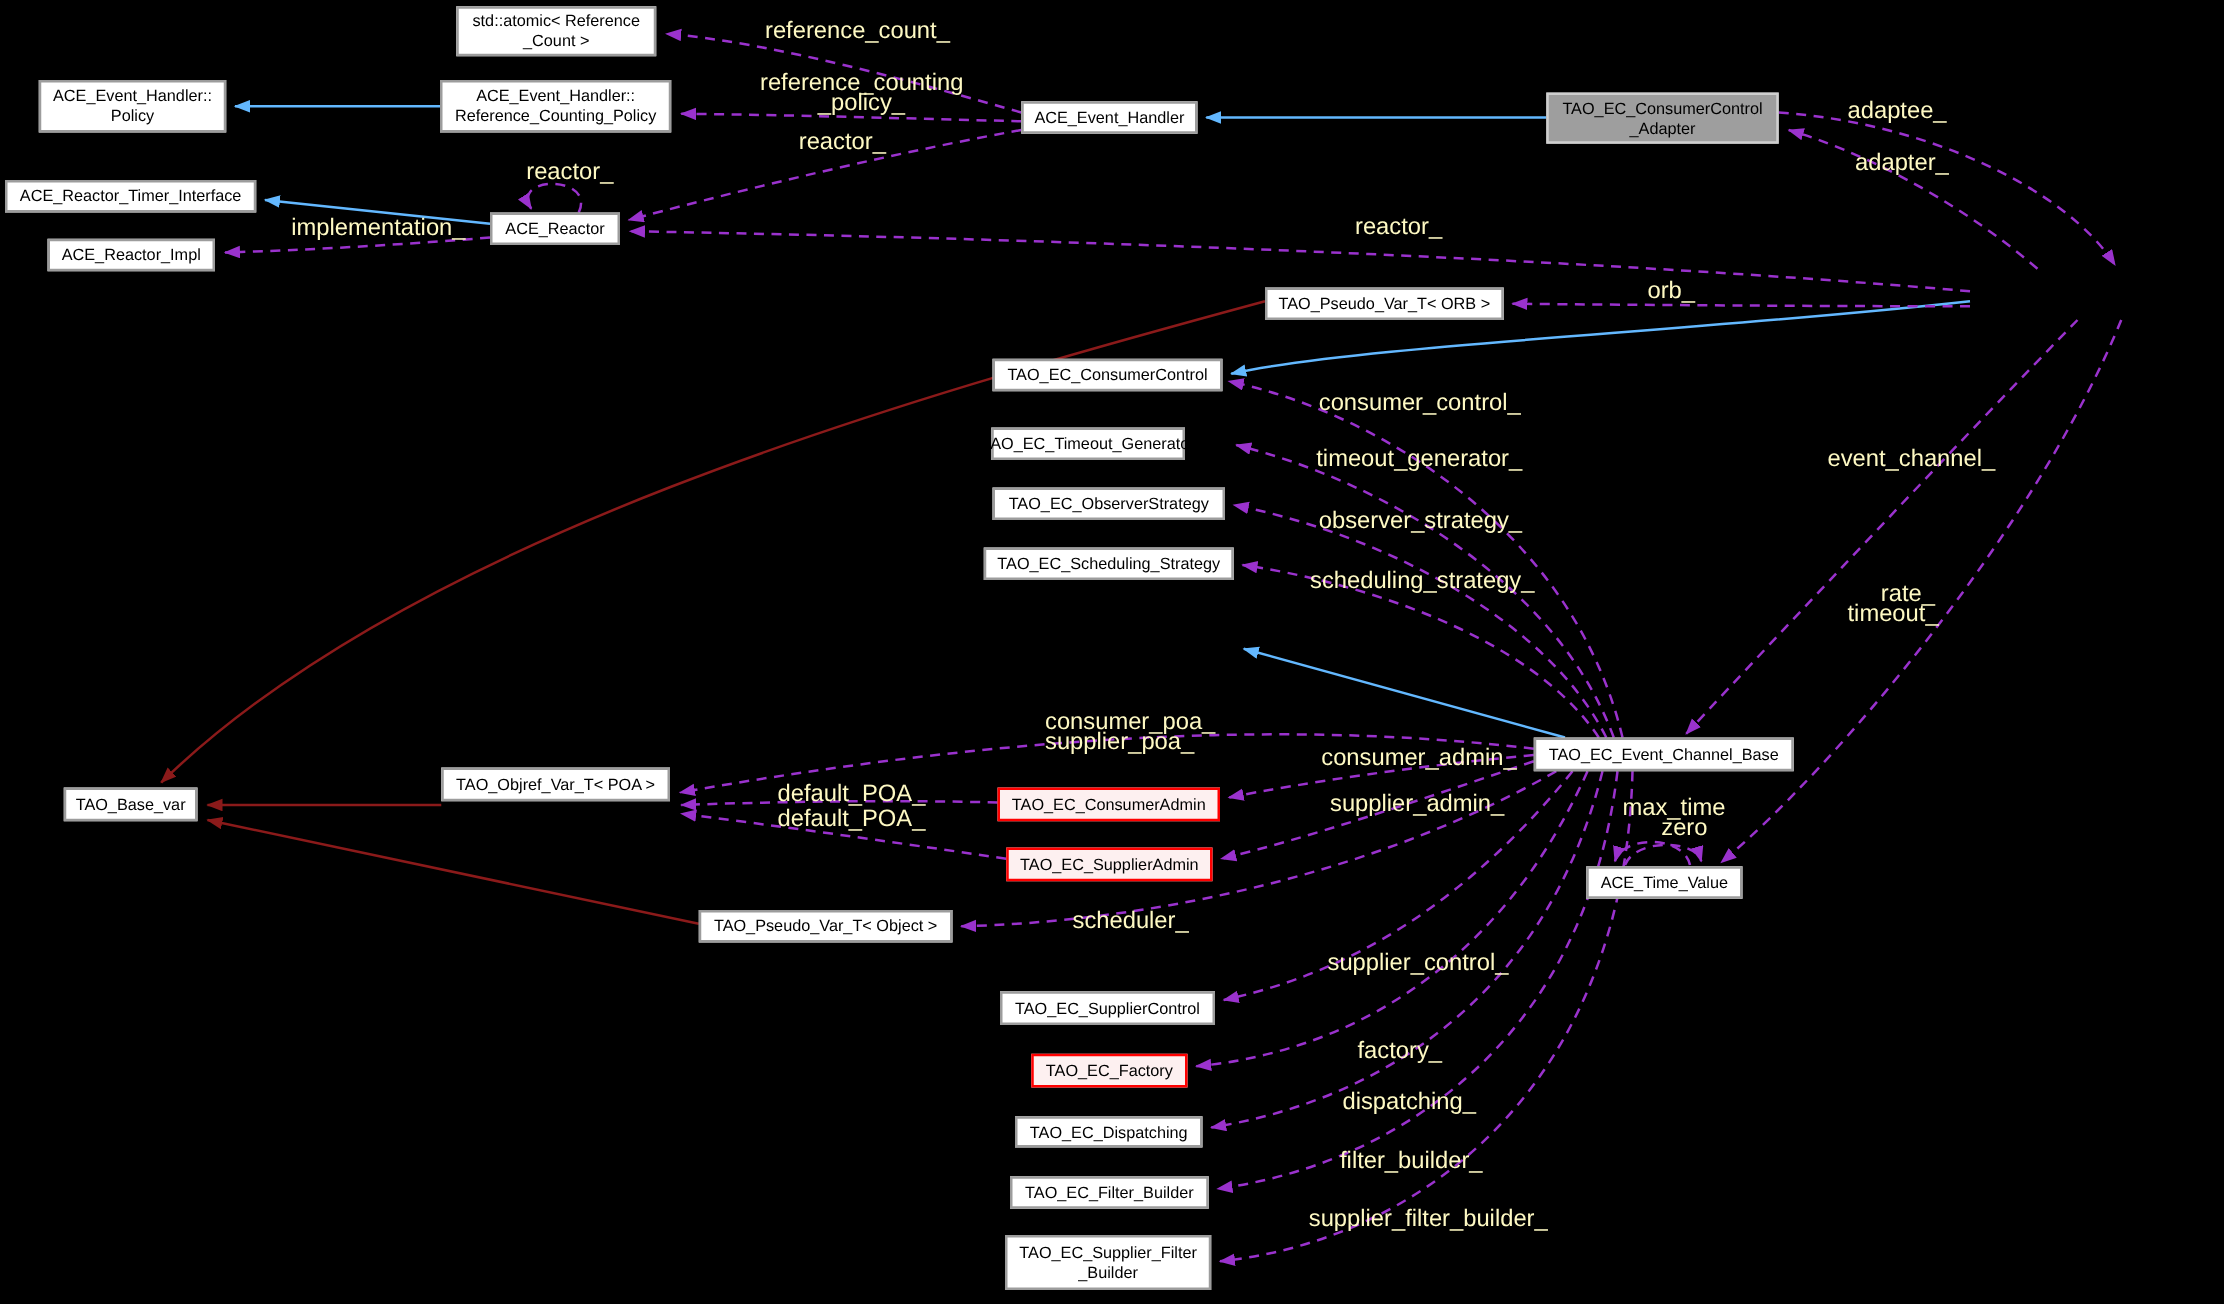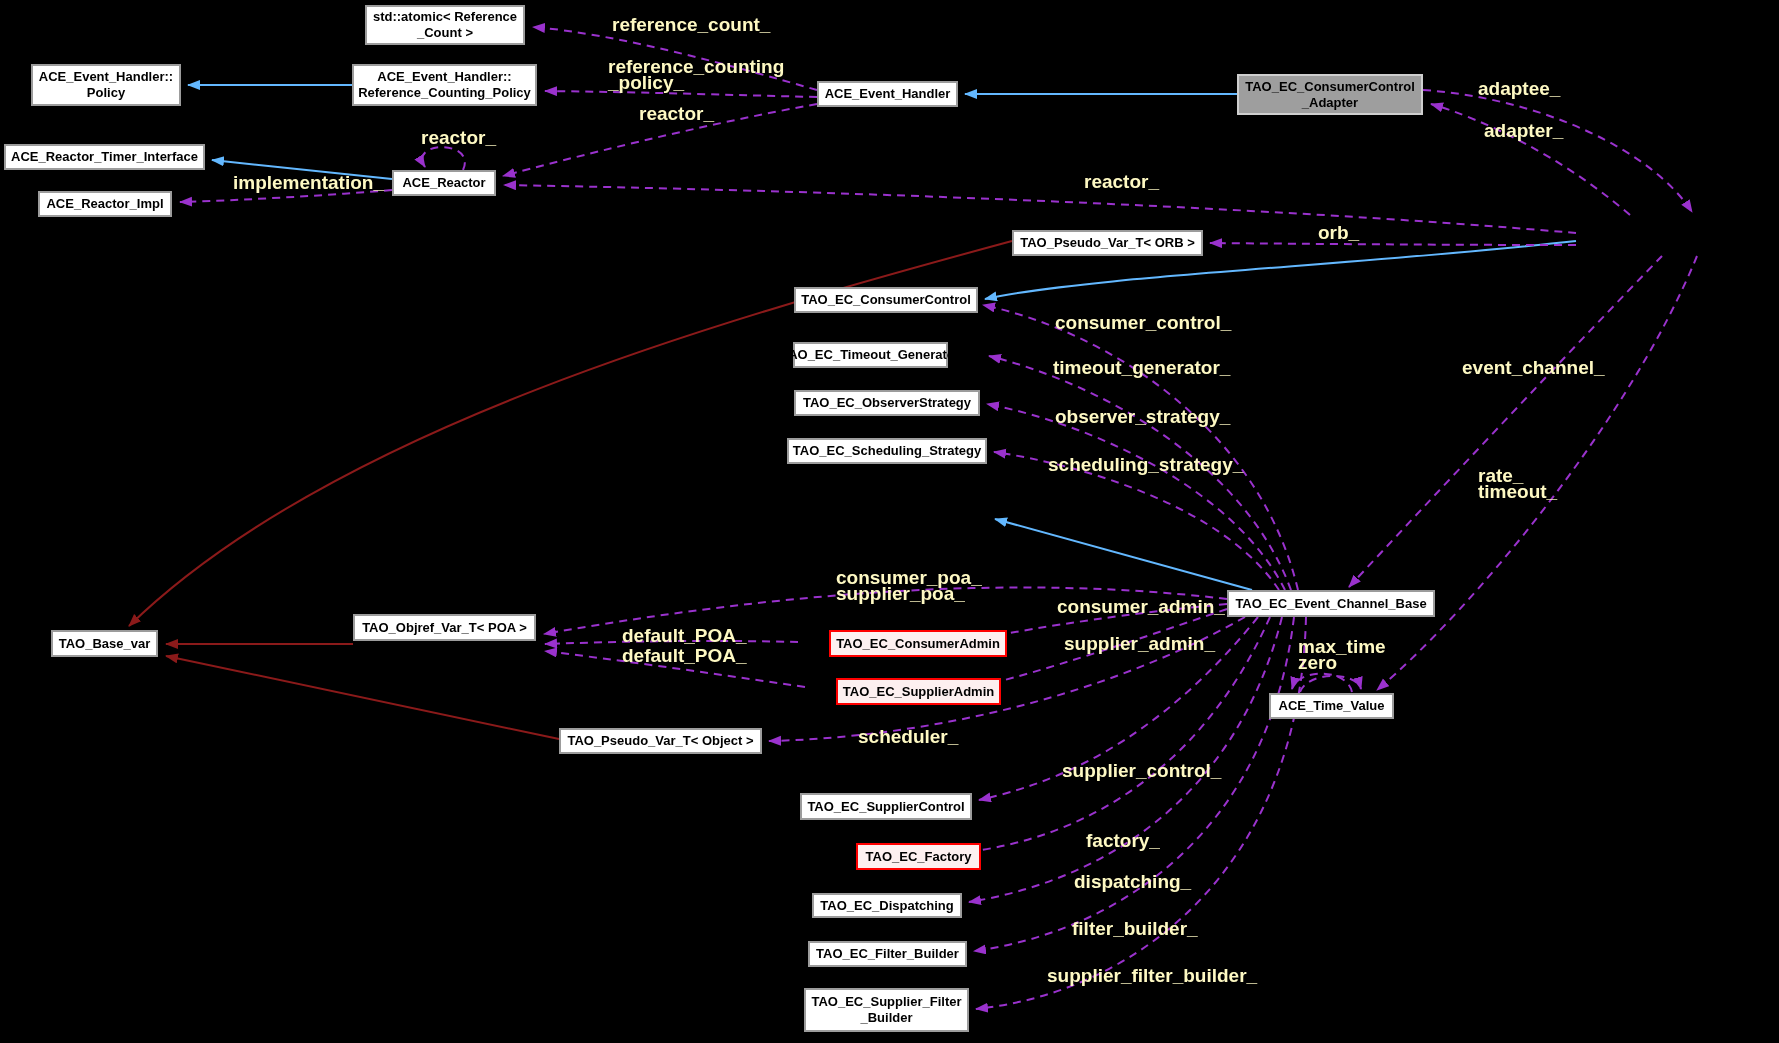--- a/index.html
+++ b/index.html
@@ -1,28 +1,28 @@
 <!DOCTYPE html>
 <html><head>
 <meta charset="utf-8">
 <style>
   html,body{margin:0;padding:0;background:#000;}
   #canvas{position:relative;width:1779px;height:1043px;background:#000000;overflow:hidden;
-          font-family:"Liberation Sans", sans-serif;font-weight:bold;}
+          font-family:"Liberation Sans", sans-serif;}
   #edges{position:absolute;left:0;top:0;z-index:1;}
   .ep{stroke:#9a32cd;stroke-width:2;fill:none;stroke-dasharray:8 6;marker-end:url(#ap);}
   .eb{stroke:#63b8ff;stroke-width:2;fill:none;marker-end:url(#ab);}
   .er{stroke:#8b1a1a;stroke-width:2;fill:none;marker-end:url(#ar);}
   .node{position:absolute;z-index:2;background:#ffffff;border:2px solid #9c9c9c;color:#000;
         display:flex;flex-direction:column;align-items:center;justify-content:center;
         font-size:13px;line-height:16px;text-align:center;white-space:nowrap;box-sizing:border-box;}
-  .node.red{border-color:#ff0000;background:#fdf0f0;margin-left:31px;}
+  .node.red{border-color:#ff0000;background:#fdf0f0;}
   .node.current{background:#9e9e9e;border-color:#cfcfcf;}
   .elabel{position:absolute;z-index:3;color:#fef9c3;font-size:19px;line-height:16px;white-space:nowrap;}
-  .elabel.center{text-align:left;}
+  .elabel.center{text-align:right;}
   .elabel span{display:block;}
 </style>
 </head>
 <body>
 
 <div id="canvas">
 
   <svg id="edges" width="1779" height="1043" viewBox="0 0 1779 1043">
     <defs>
       <marker id="ap" markerUnits="userSpaceOnUse" markerWidth="15" markerHeight="12" refX="12" refY="5" orient="auto">

